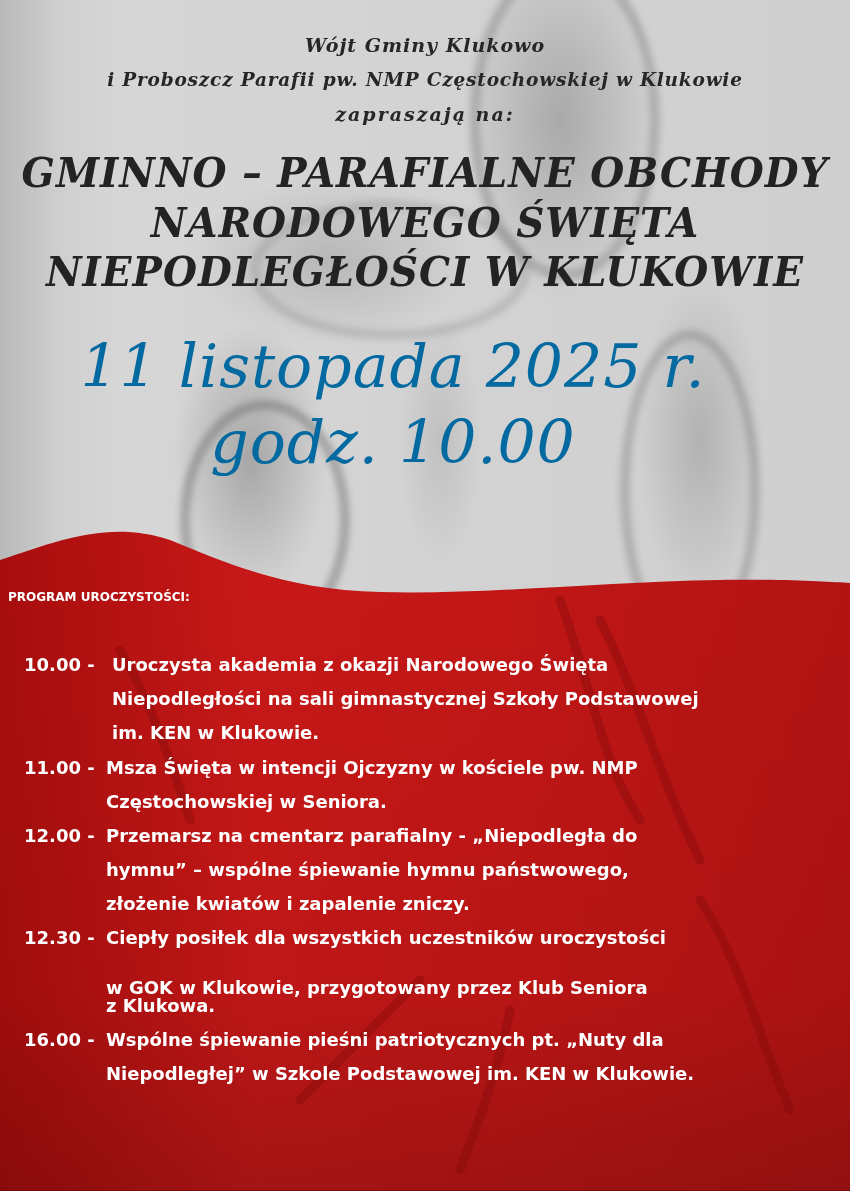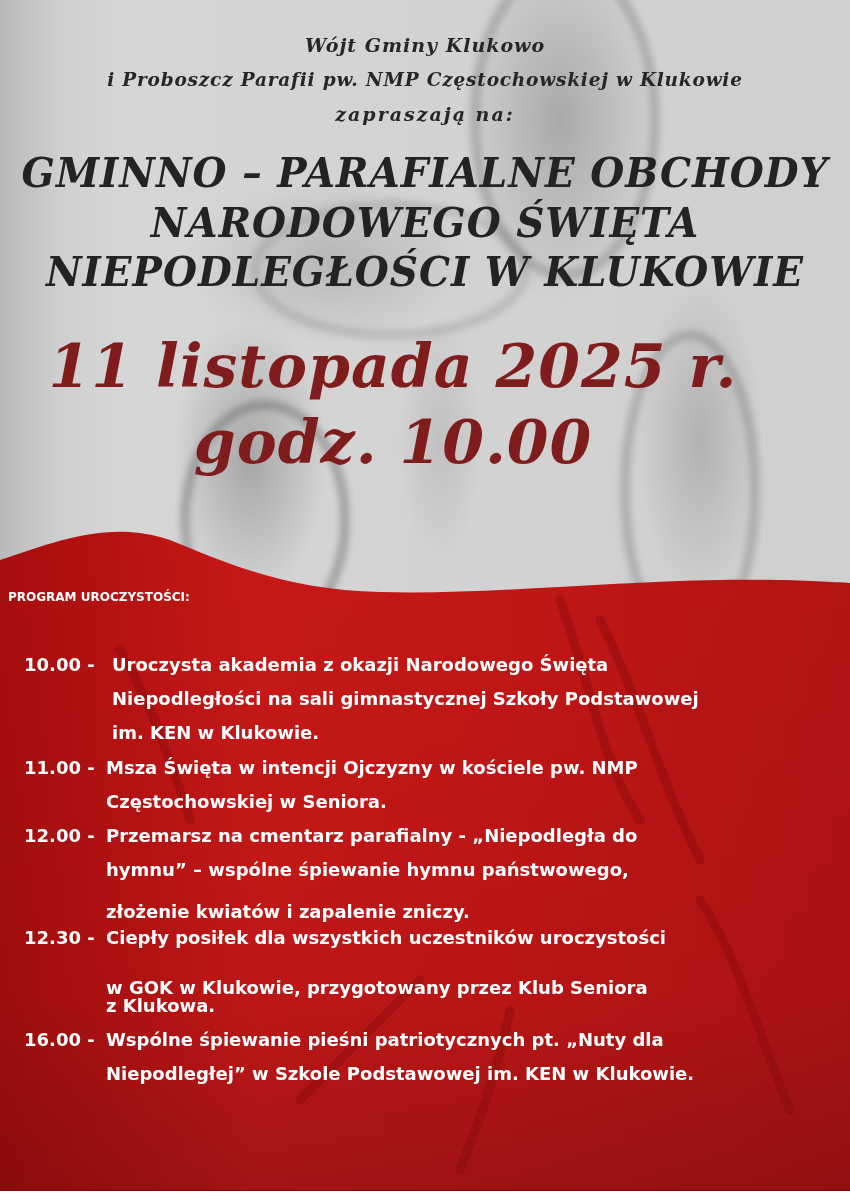--- a/index.html
+++ b/index.html
@@ -88,26 +88,26 @@
     }
     .title-1 { top: 153px; }
     .title-2 { top: 203px; }
     .title-3 { top: 252px; }
 
     .date-line {
       position: absolute;
       left: 0; width: 786px;
       text-align: center;
       font-family: "DejaVu Serif", serif;
-      font-weight: bold;
+      font-weight: normal;
       font-style: italic;
       font-size: 60px;
       line-height: 1;
       letter-spacing: 1px;
-      color: #7f1d1d;
+      color: #0369a1;
       white-space: nowrap;
     }
     .date-1 { top: 336px; }
     .date-2 { top: 412px; }
 
     
     .program {
       position: absolute;
       left: 0; top: 0;
       width: 850px;
@@ -209,21 +209,21 @@
     <div class="item" style="top:751px;">
       <div class="item-time">11.00 -</div>
       <div class="item-line" style="left:82px; top:0px;">Msza Święta w intencji Ojczyzny w kościele pw. NMP</div>
       <div class="item-line" style="left:82px; top:34px;">Częstochowskiej w Seniora.</div>
     </div>
 
     <div class="item" style="top:819px;">
       <div class="item-time">12.00 -</div>
       <div class="item-line" style="left:82px; top:0px;">Przemarsz na cmentarz parafialny  - „Niepodległa do</div>
       <div class="item-line" style="left:82px; top:34px;">hymnu” – wspólne śpiewanie hymnu państwowego,</div>
-      <div class="item-line" style="left:82px; top:76px;text-align:right;">złożenie kwiatów i zapalenie zniczy.</div>
+      <div class="item-line" style="left:82px; top:68px;text-align:right;">złożenie kwiatów i zapalenie zniczy.</div>
     </div>
 
     <div class="item" style="top:921px;">
       <div class="item-time">12.30 -</div>
       <div class="item-line" style="left:82px; top:0px;">Ciepły posiłek dla wszystkich uczestników uroczystości</div>
       <div class="item-line" style="left:82px; top:50px;">w GOK w Klukowie,  przygotowany przez Klub Seniora</div>
       <div class="item-line" style="left:82px; top:68px;">z Klukowa.</div>
     </div>
 
     <div class="item" style="top:1023px;">

